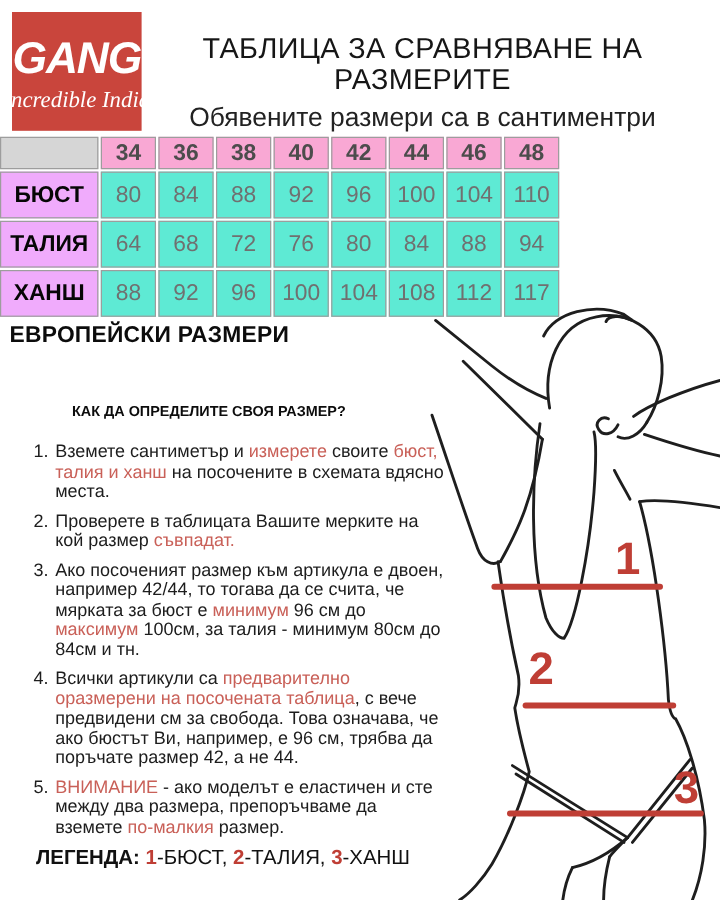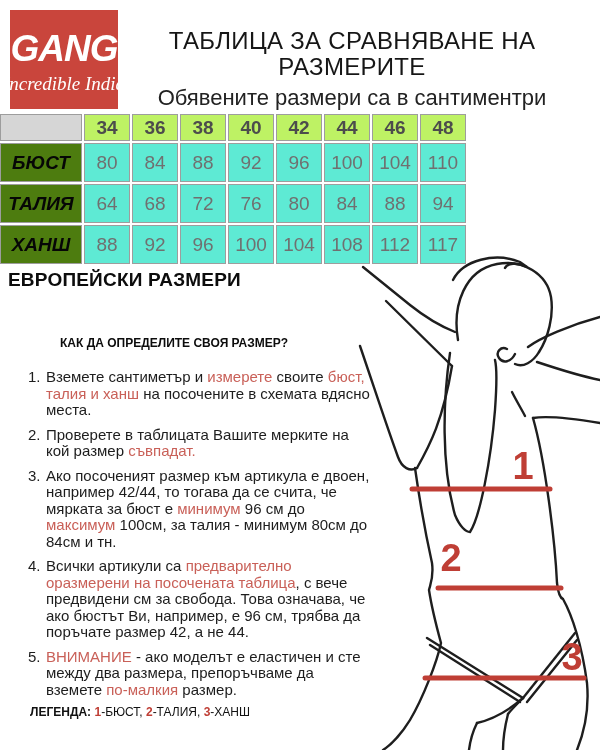--- a/index.html
+++ b/index.html
@@ -24,36 +24,36 @@
   .titleblock{position:absolute;left:112px;top:28px;width:480px;text-align:center;}
   .title{font-size:24px;color:#161616;letter-spacing:.3px;line-height:1.1;}
   .subtitle{font-size:22px;color:#222;margin-top:4px;}
   
   .tablewrap{position:absolute;left:-2px;top:112px;}
   table.sizes{border-collapse:separate;border-spacing:2px;table-layout:fixed;}
   table.sizes th,table.sizes td{
     border:1px solid #9d9d9d;text-align:center;vertical-align:middle;
     font-size:19px;padding:0;
   }
-  table.sizes thead th{background:#bef264;color:#4c4c4c;font-weight:bold;height:25px;width:44px;}
+  table.sizes thead th{background:#f9a8d4;color:#4c4c4c;font-weight:bold;height:25px;width:44px;}
   table.sizes thead th.corner{width:80px;background:#d6d6d6;}
-  table.sizes tbody th.rowlabel{background:#4d7c0f;color:#060606;font-weight:bold;height:37px;font-style:italic;}
+  table.sizes tbody th.rowlabel{background:#f0abfc;color:#060606;font-weight:bold;height:37px;}
   table.sizes tbody td{background:#5eead4;color:#707070;font-weight:normal;}
   
   .h-euro{position:absolute;left:8px;top:269px;font-size:19px;font-weight:800;color:#0c0c0c;letter-spacing:.2px;}
   .h-howto{position:absolute;left:28px;top:336px;font-size:12px;font-weight:800;color:#0c0c0c;margin-left:32px;}
   
   .ilist{position:absolute;left:28px;top:369px;width:342px;}
   .item{display:flex;margin-bottom:8px;font-size:15px;line-height:16.5px;color:#1d1d1d;}
   .item .marker{flex:0 0 18px;}
   .item .itext{flex:1;}
   .red{color:var(--highlight-red,#c96058);}
   .b{font-weight:800;}
   
-  .legend{position:absolute;left:30px;top:705px;font-size:12px;color:#111;}
+  .legend{position:absolute;left:30px;top:705px;font-size:17px;color:#111;}
   .legend span:first-child{font-weight:800;}
   .legend .red{color:var(--accent-red,#bf3e35);font-weight:bold;}
   
   .fig{position:absolute;left:355px;top:250px;width:245px;height:500px;}
   .fig svg{display:block;width:245px;height:500px;}
   .mnum{
     position:absolute;width:46px;text-align:center;font-size:38px;line-height:1;
     font-weight:bold;color:var(--accent-red,#bf3e35);
   }
   .m1{left:500px;top:447px;}

